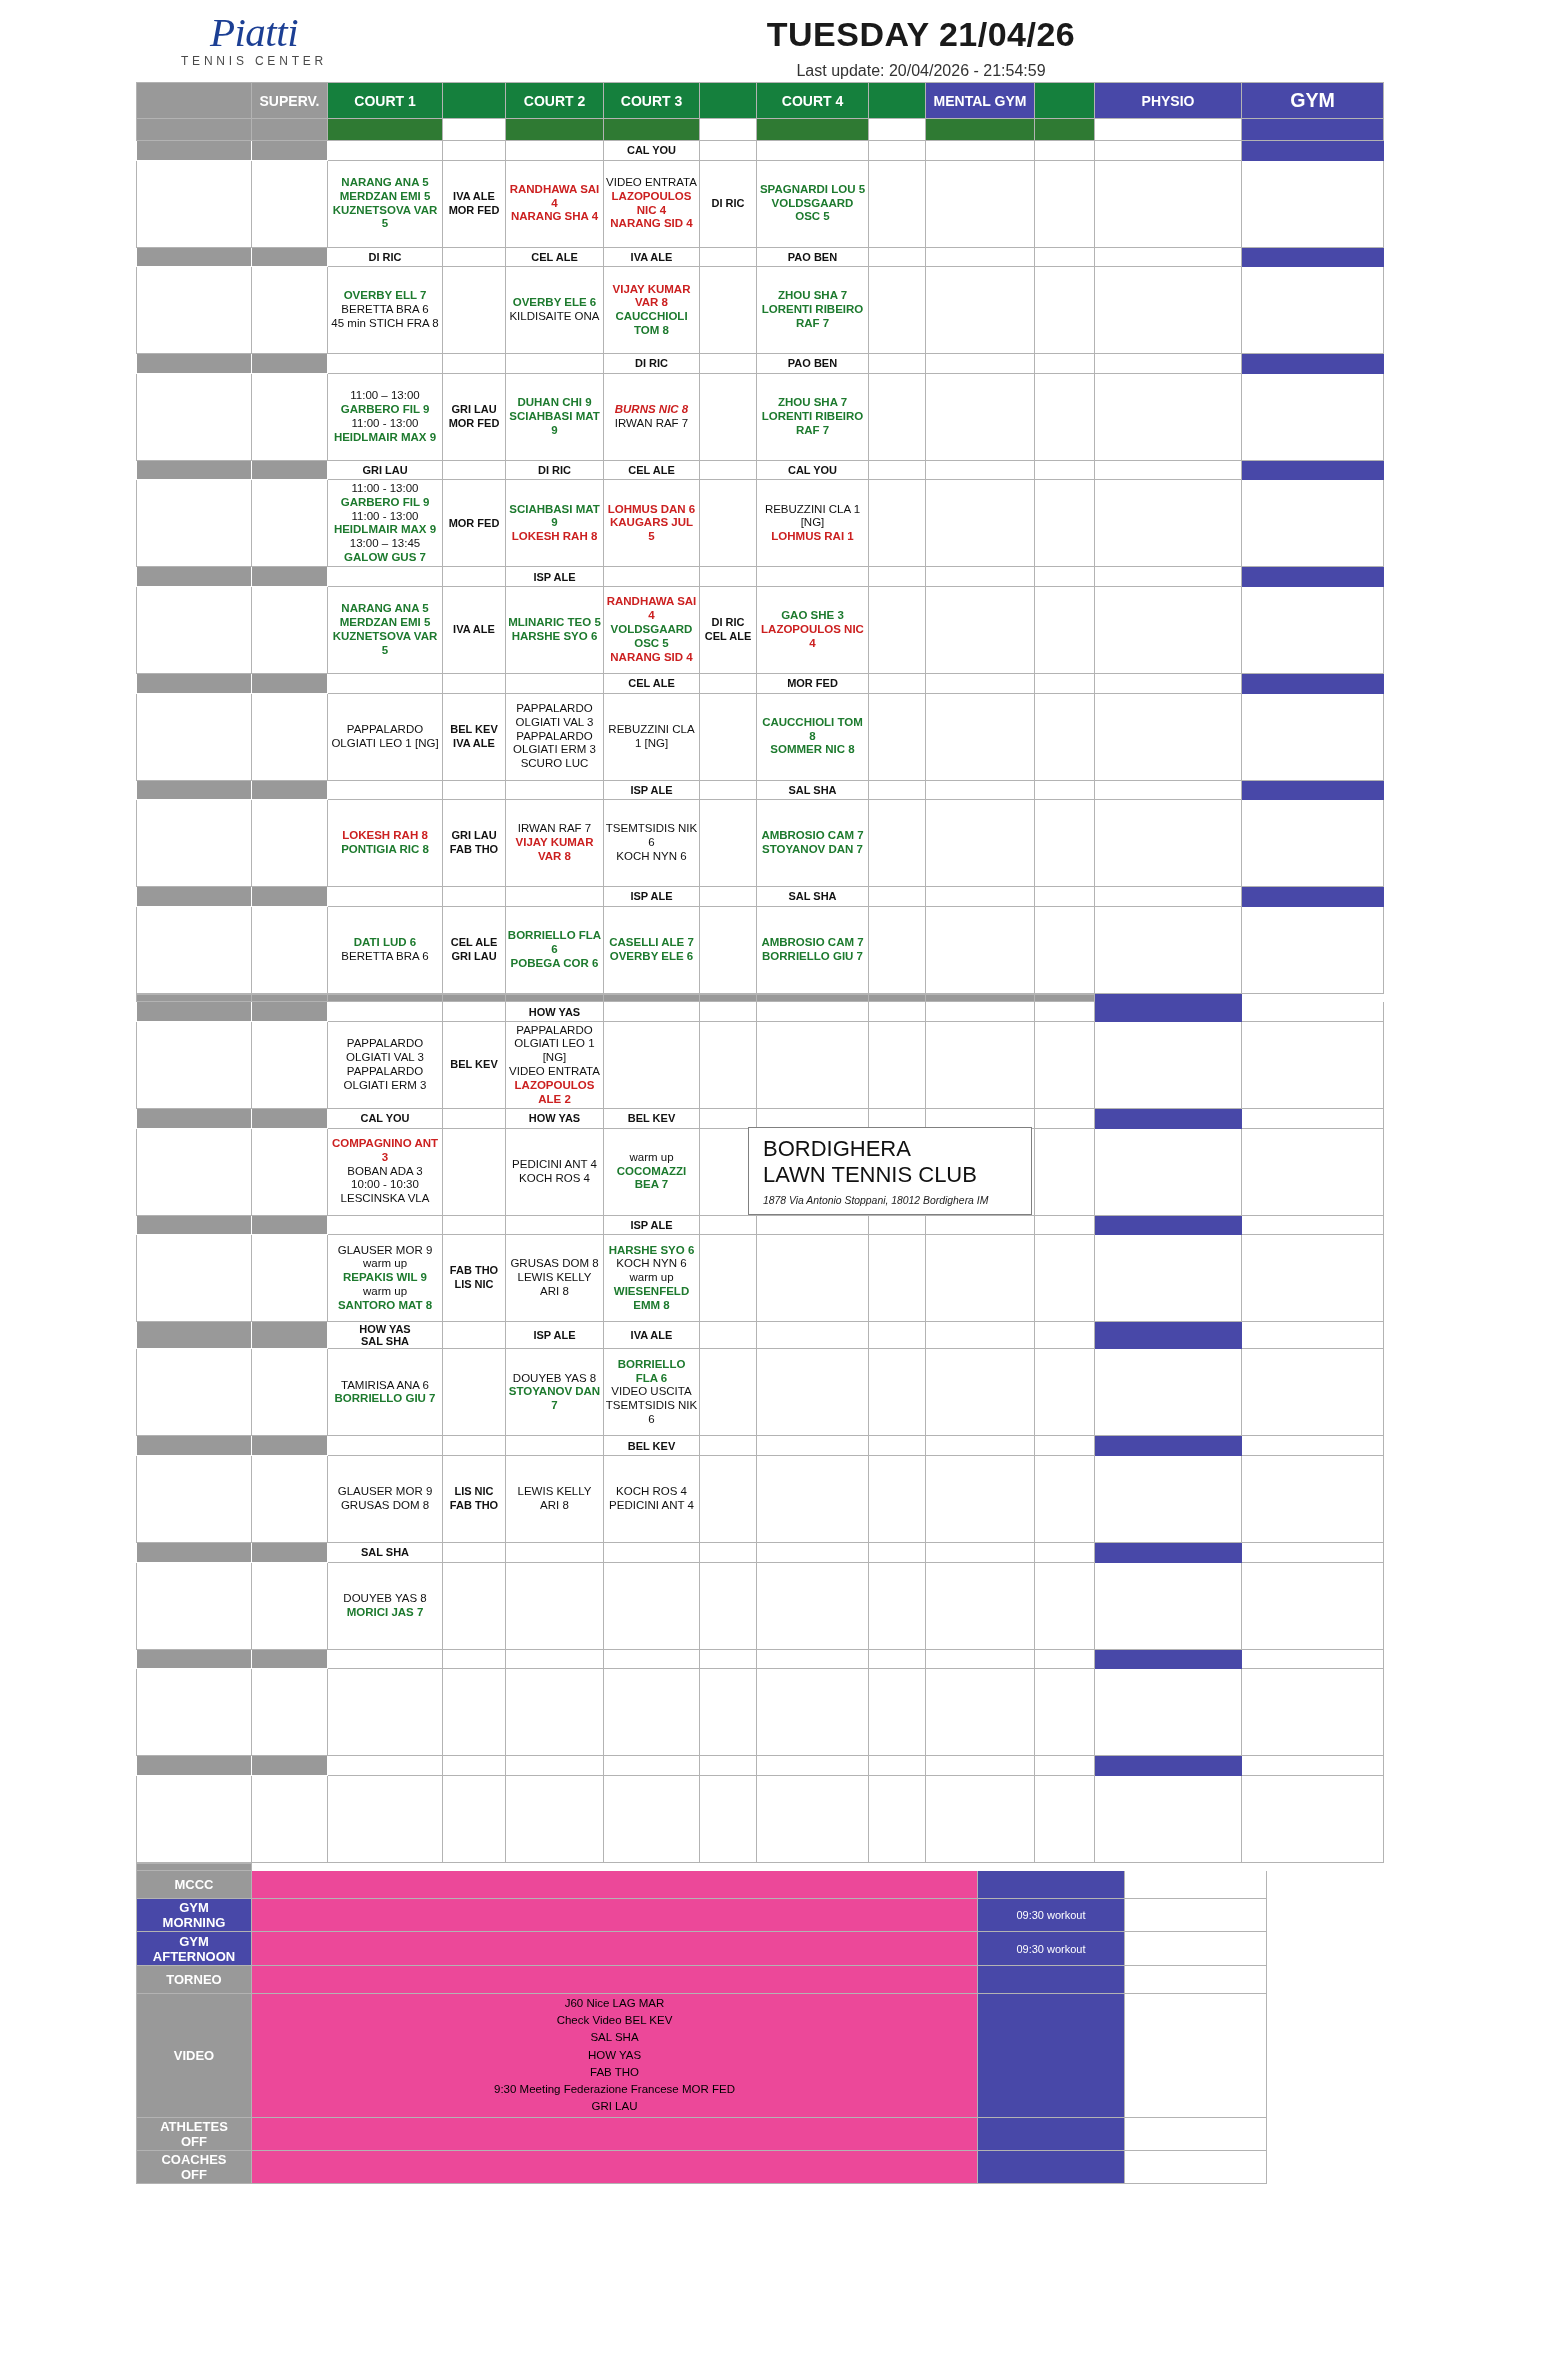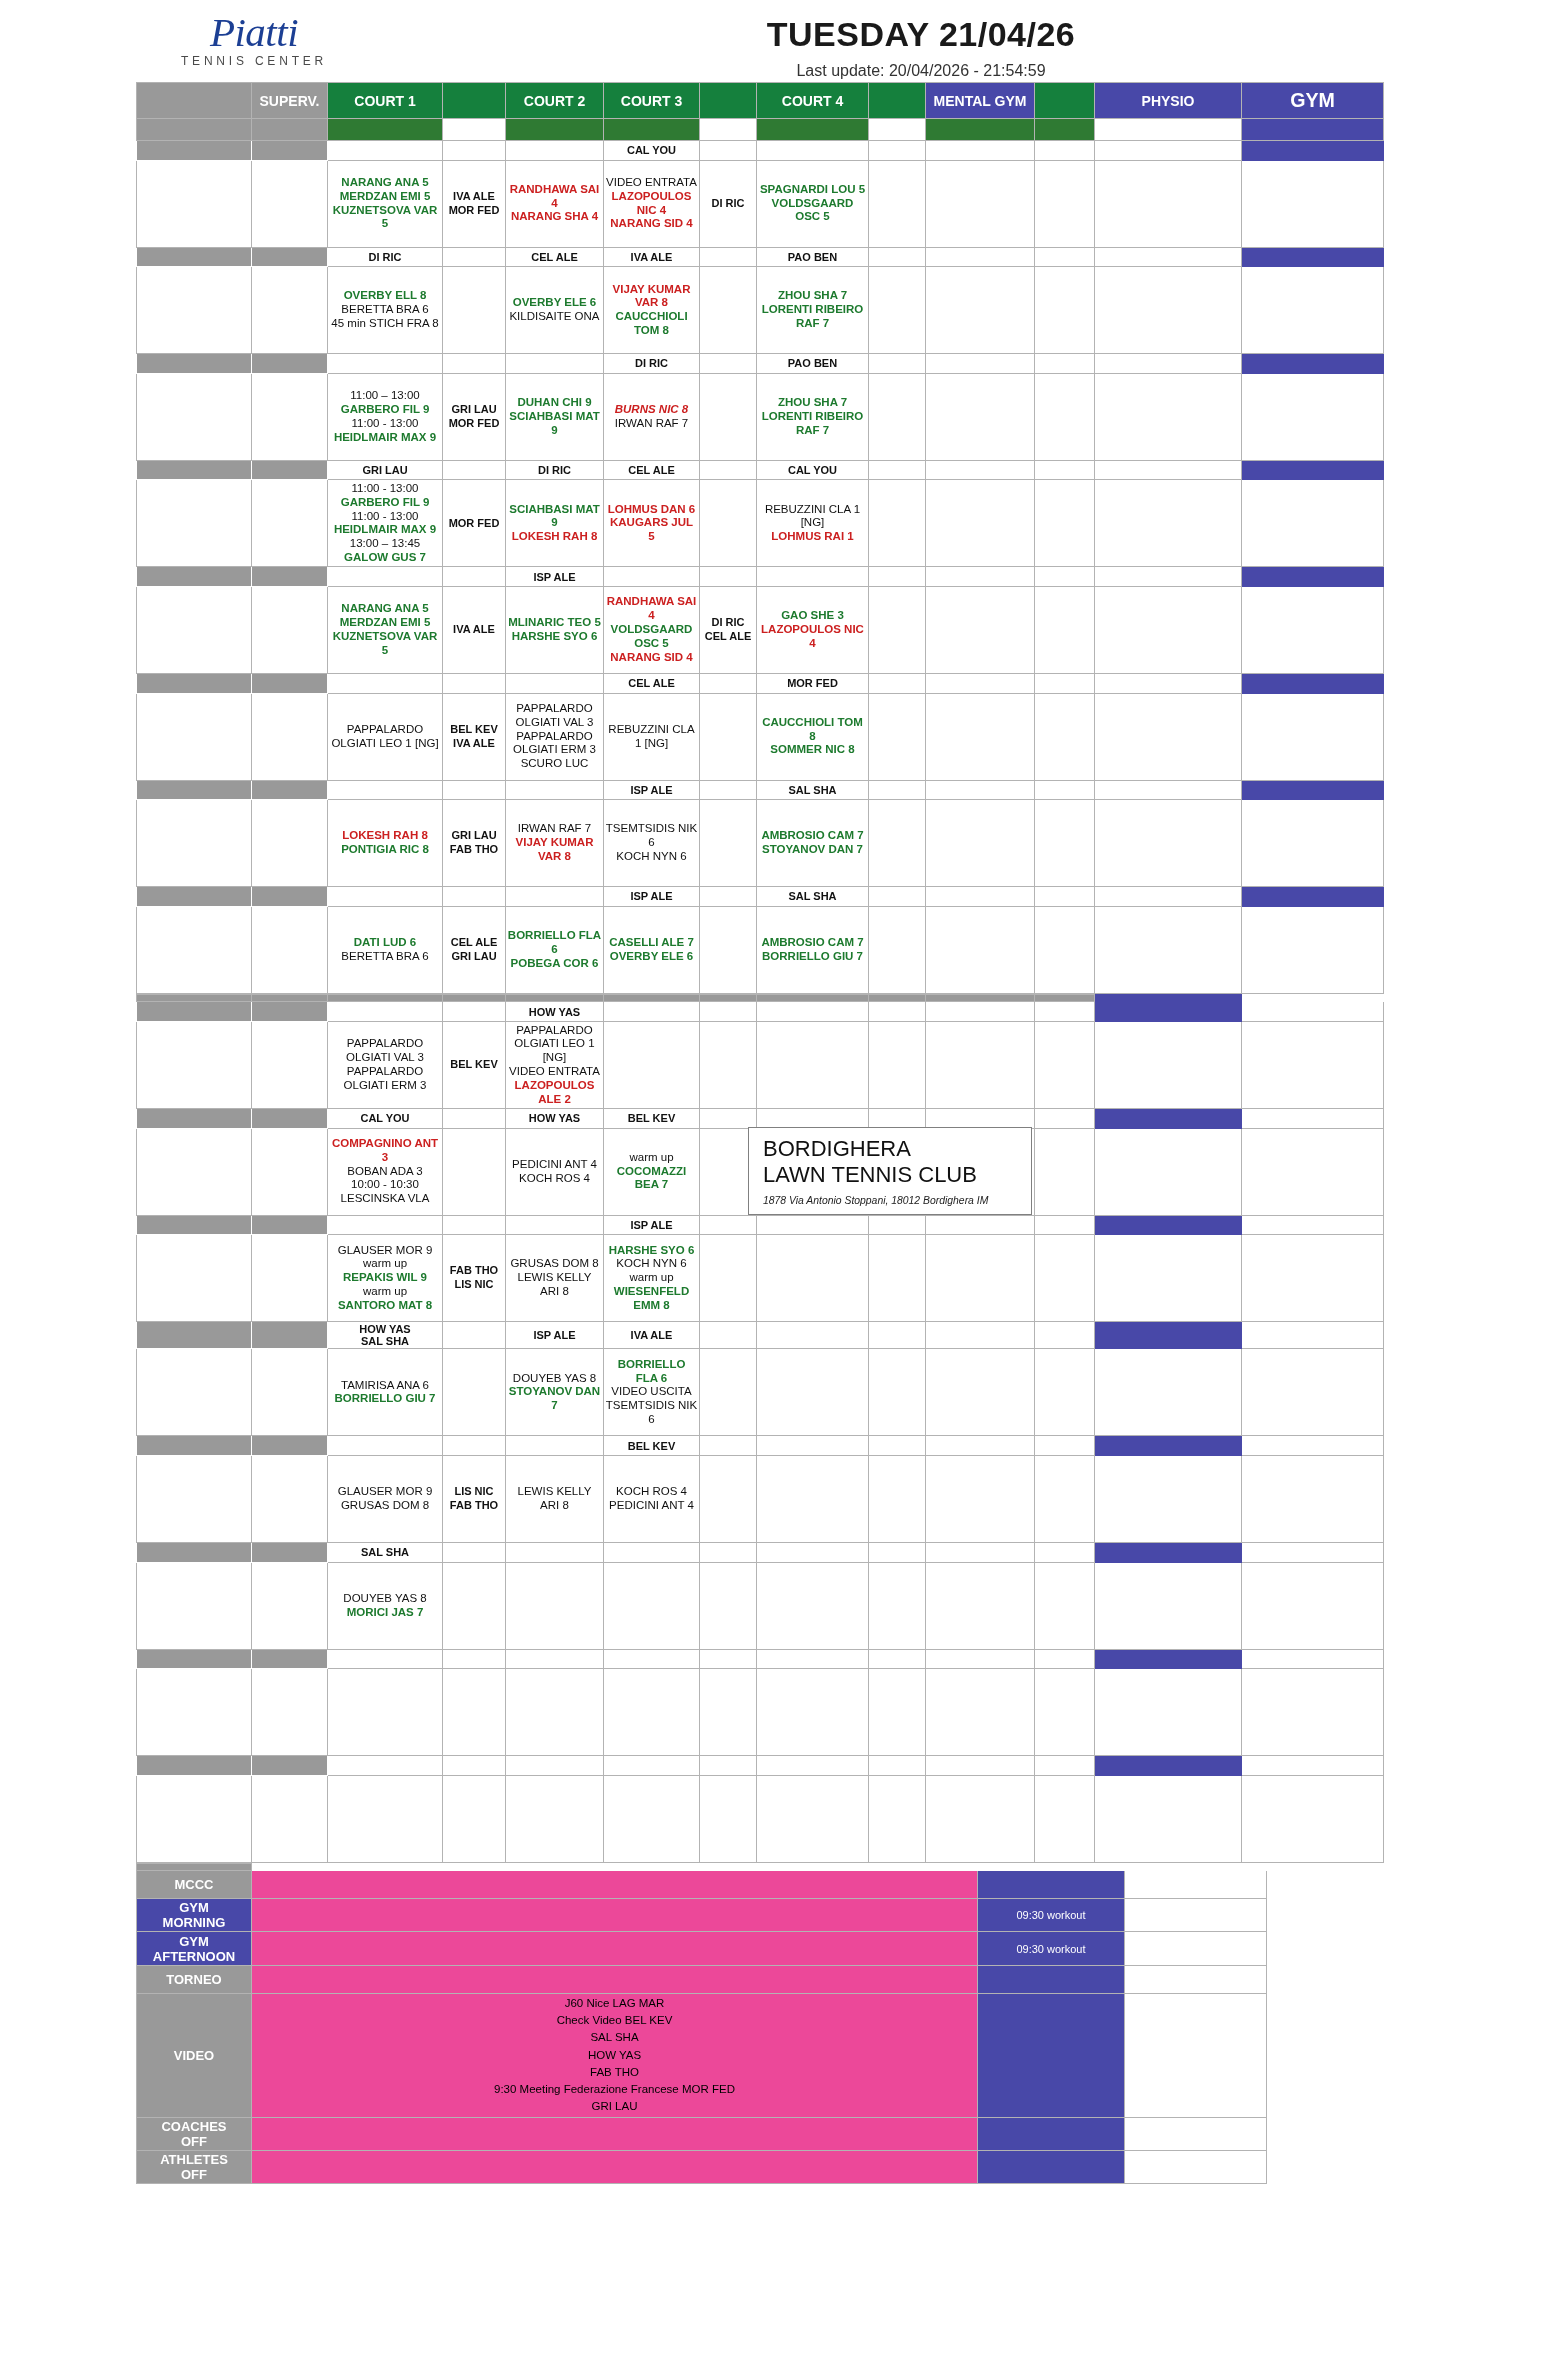--- a/index.html
+++ b/index.html
@@ -323,21 +323,21 @@
             <td class="empty"></td>
             <td class="empty"></td>
             <td class="empty"></td>
             <td class="purple"></td>
           </tr>
           <tr class="slot">
             <td class="timecell">09:30</td>
             <td></td>
             <td>
               <div class="cellwrap">
-                <div class="g">OVERBY ELL 8</div>
+                <div class="g">OVERBY ELL 7</div>
                 <div class="b">BERETTA BRA 6</div>
                 <div class="b">45 min STICH FRA 8</div>
               </div>
             </td>
             <td></td>
             <td>
               <div class="cellwrap">
                 <div class="g">OVERBY ELE 6</div>
                 <div class="b">KILDISAITE ONA</div>
               </div>
@@ -1114,27 +1114,27 @@
             <td class="bottom-purple"></td>
             <td></td>
           </tr>
           <tr style="height: 109px;">
             <td class="bottom-label">VIDEO</td>
             <td class="bottom-free">J60 Nice LAG MAR<br>Check Video BEL KEV<br>SAL SHA<br>HOW YAS<br>FAB THO<br>9:30 Meeting Federazione Francese MOR FED<br>GRI LAU</td>
             <td class="bottom-purple"></td>
             <td></td>
           </tr>
           <tr style="height: 28px;">
-            <td class="bottom-label">COACHES<br>OFF</td>
+            <td class="bottom-label">ATHLETES<br>OFF</td>
             <td class="bottom-free"></td>
             <td class="bottom-purple"></td>
             <td></td>
           </tr>
           <tr style="height: 28px;">
-            <td class="bottom-label">ATHLETES<br>OFF</td>
+            <td class="bottom-label">COACHES<br>OFF</td>
             <td class="bottom-free"></td>
             <td class="bottom-purple"></td>
             <td></td>
           </tr>
         </tbody>
     </table>
 
     <div class="overlay" id="overlay-card" style="left: 748px; top: 1045px; width: 284px;">
       <div class="l1">BORDIGHERA</div>
       <div class="l1">LAWN TENNIS CLUB</div>

